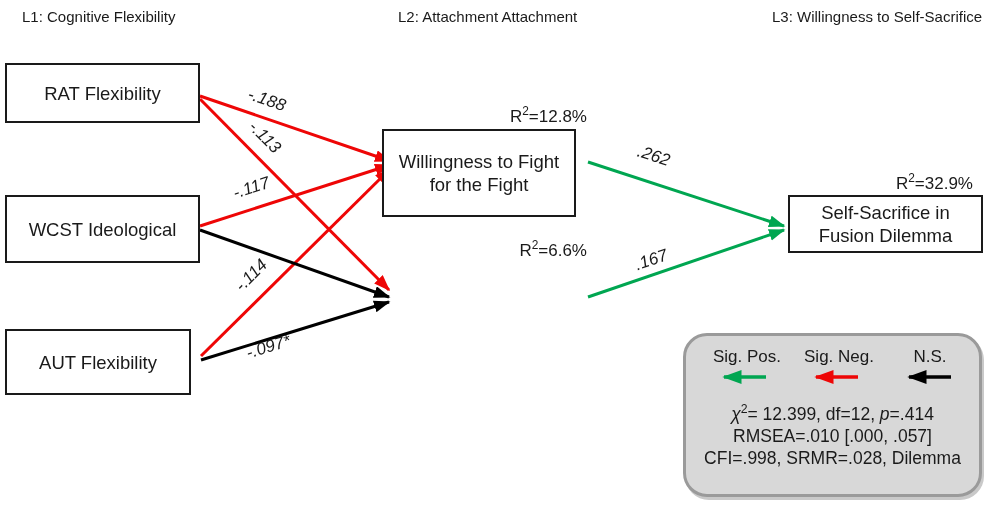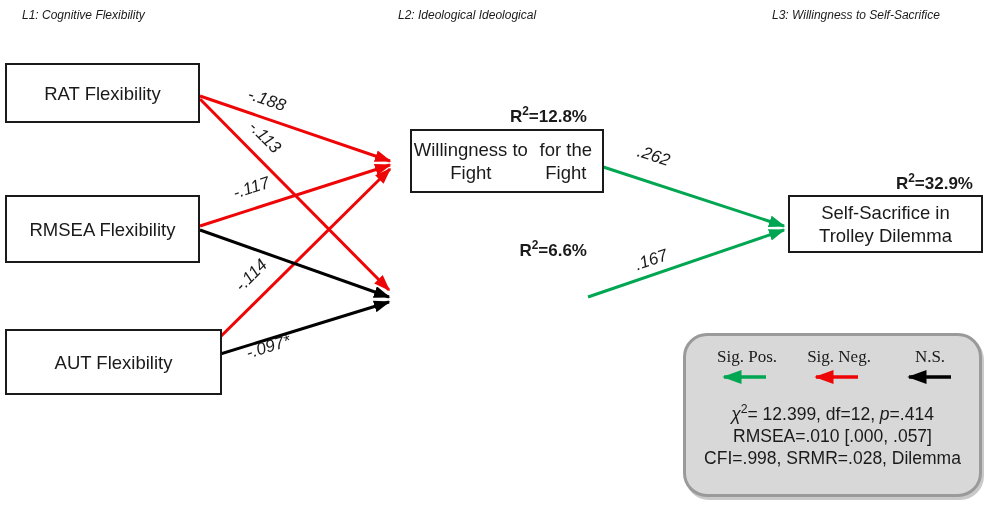--- a/index.html
+++ b/index.html
@@ -1,55 +1,55 @@
 <!DOCTYPE html>
 <html><head>
 <meta charset="utf-8">
 <style>
   html,body{margin:0;padding:0;background:#ffffff;}
   .canvas{
     position:relative;width:1000px;height:510px;background:#ffffff;
     font-family:"Liberation Sans",sans-serif;color:#1a1a1a;overflow:hidden;
   }
   .hdr{
-    position:absolute;top:8px;font-style:italic;font-size:12px;
+    position:absolute;top:8px;font-size:15px;
     white-space:nowrap;color:#1a1a1a;
   }
   .node{
     position:absolute;box-sizing:border-box;border:2px solid #1a1a1a;background:#ffffff;
     display:flex;align-items:center;justify-content:center;text-align:center;
     font-size:18.5px;line-height:23px;z-index:3;
   }
   .r2{
-    position:absolute;font-size:17px;white-space:nowrap;text-align:right;z-index:3;font-weight:bold;
+    position:absolute;font-size:17px;white-space:nowrap;text-align:right;z-index:3;
   }
   .r2 sup,.statline sup{font-size:70%;}
   svg.arrows{position:absolute;left:0;top:0;z-index:2;pointer-events:none;}
   .coef{font-style:italic;font-size:17px;fill:#1a1a1a;}
   .legend{
     position:absolute;left:683px;top:333px;width:299px;height:164px;box-sizing:border-box;
     background:#d8d8d8;border:3px solid #9a9a9a;border-radius:24px;z-index:1;
     box-shadow:2px 3px 0 0 #c9c9c9;
   }
   .legend-label{
-    position:absolute;top:11px;font-size:17px;text-align:center;white-space:nowrap;font-family:Liberation Serif, serif;
+    position:absolute;top:11px;font-size:17px;text-align:center;white-space:nowrap;
   }
   .stats{
     position:absolute;left:0;right:0;top:62px;text-align:center;
     font-size:17.5px;line-height:22px;white-space:nowrap;
   }
   .it{font-style:italic;}
 </style>
 </head>
 <body>
 
 <div class="canvas">
 
   <div class="hdr" style="left:22px">L1: Cognitive Flexibility</div>
-  <div class="hdr" style="left:398px">L2: Ideological Ideological</div>
+  <div class="hdr" style="left:398px">L2: Attachment Attachment</div>
   <div class="hdr" style="left:772px">L3: Willingness to Self-Sacrifice</div>
 
   <div class="legend">
     <span class="legend-label" style="left:21px;width:80px">Sig. Pos.</span>
     <span class="legend-label" style="left:113px;width:80px">Sig. Neg.</span>
     <span class="legend-label" style="left:204px;width:80px">N.S.</span>
     <div class="stats">
       <div class="statline"><span class="it">χ</span><sup>2</sup><span>= 12.399, df=12, </span><span class="it">p</span><span>=.414</span></div>
       <div class="statline">RMSEA=.010 [.000, .057]</div>
       <div class="statline">CFI=.998, SRMR=.028, Dilemma</div>
@@ -87,30 +87,30 @@
     <text class="coef" text-anchor="middle" transform="translate(270,352) rotate(-17)">-.097*</text>
     <text class="coef" text-anchor="middle" transform="translate(652,161) rotate(18)">.262</text>
     <text class="coef" text-anchor="middle" transform="translate(653,265) rotate(-19)">.167</text>
 
     <line x1="766" y1="377" x2="724" y2="377" stroke="#00a651" stroke-width="3.5" marker-end="url(#head-green)"></line>
     <line x1="858" y1="377" x2="816" y2="377" stroke="#ee0606" stroke-width="3.5" marker-end="url(#head-red)"></line>
     <line x1="951" y1="377" x2="909" y2="377" stroke="#000000" stroke-width="3.5" marker-end="url(#head-black)"></line>
   </svg>
 
   <div class="node" style="left:5px;top:63px;width:195px;height:60px">RAT Flexibility</div>
-  <div class="node" style="left:5px;top:195px;width:195px;height:68px">RMSEA Flexibility</div>
-  <div class="node" style="left:5px;top:329px;width:217px;height:66px">AUT Flexibility</div>
+  <div class="node" style="left:5px;top:195px;width:195px;height:68px">WCST Ideological</div>
+  <div class="node" style="left:5px;top:329px;width:186px;height:66px">AUT Flexibility</div>
 
   <div class="r2" style="right:413px;top:104px"><span>R</span><sup>2</sup><span>=12.8%</span></div>
-  <div class="node" style="left:410px;top:129px;width:194px;height:64px;flex-direction:row">
+  <div class="node" style="left:382px;top:129px;width:194px;height:88px;flex-direction:column">
     <div>Willingness to Fight</div>
     <div>for the Fight</div>
   </div>
 
   <div class="r2" style="right:413px;top:238px"><span>R</span><sup>2</sup><span>=6.6%</span></div>
 
   <div class="r2" style="right:27px;top:171px"><span>R</span><sup>2</sup><span>=32.9%</span></div>
   <div class="node" style="left:788px;top:195px;width:195px;height:58px;flex-direction:column">
     <div>Self-Sacrifice in</div>
-    <div>Trolley Dilemma</div>
+    <div>Fusion Dilemma</div>
   </div>
 
 </div>
 
 </body></html>

